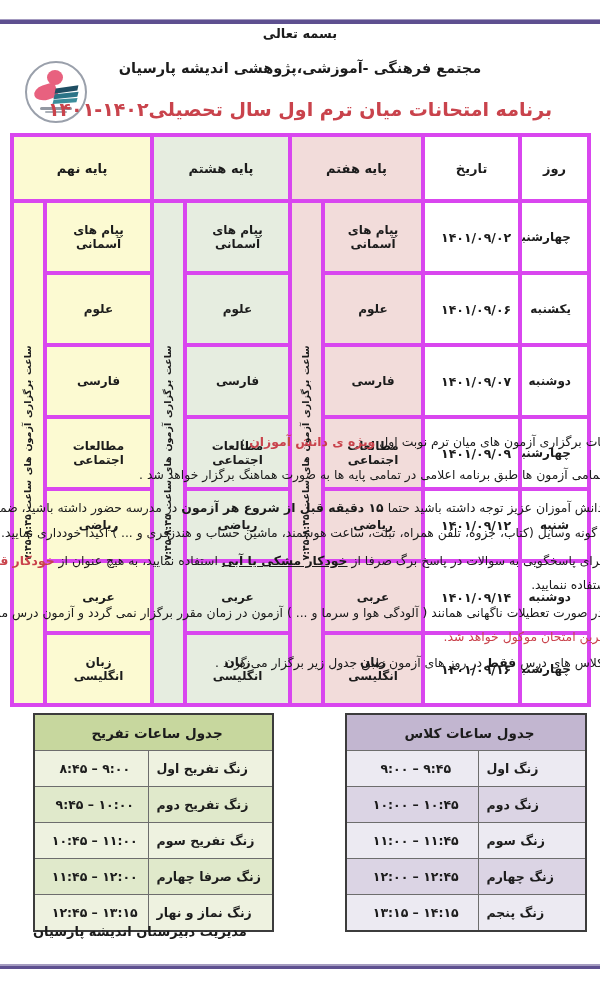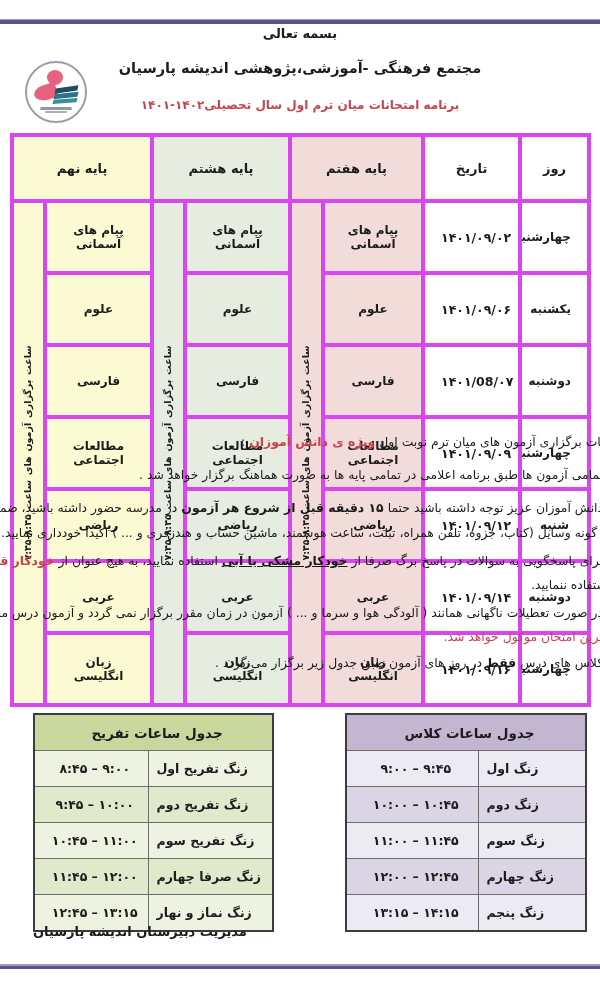--- a/index.html
+++ b/index.html
@@ -12,21 +12,21 @@
   .rule{position:absolute;left:0;right:0;height:5px;
     background:linear-gradient(#a49bc0 0 30%, #5e5090 30% 100%);}
   .rule-top{top:19px;}
   .rule-bottom{top:964px;}
 
   .bismillah{position:absolute;top:26px;left:0;right:0;text-align:center;
     font-size:13px;font-weight:bold;}
   .org{position:absolute;top:60px;left:0;right:0;text-align:center;
     font-size:14.5px;font-weight:bold;}
   .doc-title{position:absolute;top:98px;left:0;right:0;text-align:center;
-    font-size:12px;font-weight:bold;color:var(--accent-red);}
+    font-size:19px;font-weight:bold;color:var(--accent-red);}
 
   
   .logo{position:absolute;left:25px;top:61px;width:58px;height:58px;border-radius:50%;
     border:2px solid #9aa0ab;background:#fff;}
   .logo i{position:absolute;display:block;}
   .logo-head{left:20px;top:7px;width:16px;height:15px;border-radius:50%;background:#e8617f;}
   .logo-swoosh{left:7px;top:22px;width:23px;height:15px;background:#e8617f;
     border-radius:70% 30% 20% 80%;transform:rotate(-18deg);}
   .logo-b1{left:28px;top:24px;width:23px;height:5px;background:#1f4e63;transform:rotate(-8deg) skewX(-20deg);}
   .logo-b2{left:27px;top:30px;width:24px;height:5px;background:#2b7487;transform:rotate(-6deg) skewX(-20deg);}
@@ -147,21 +147,21 @@
       </tr>
       <tr>
         <td class="c-day">یکشنبه</td>
         <td class="c-date" dir="ltr">۱۴۰۱/۰۹/۰۶</td>
         <td class="subj g7">علوم</td>
         <td class="subj g8">علوم</td>
         <td class="subj g9">علوم</td>
       </tr>
       <tr>
         <td class="c-day">دوشنبه</td>
-        <td class="c-date" dir="ltr">۱۴۰۱/08/۰۷</td>
+        <td class="c-date" dir="ltr">۱۴۰۱/۰۹/۰۷</td>
         <td class="subj g7">فارسی</td>
         <td class="subj g8">فارسی</td>
         <td class="subj g9">فارسی</td>
       </tr>
       <tr>
         <td class="c-day">چهارشنبه</td>
         <td class="c-date" dir="ltr">۱۴۰۱/۰۹/۰۹</td>
         <td class="subj g7">مطالعات اجتماعی</td>
         <td class="subj g8">مطالعات اجتماعی</td>
         <td class="subj g9">مطالعات اجتماعی</td>

